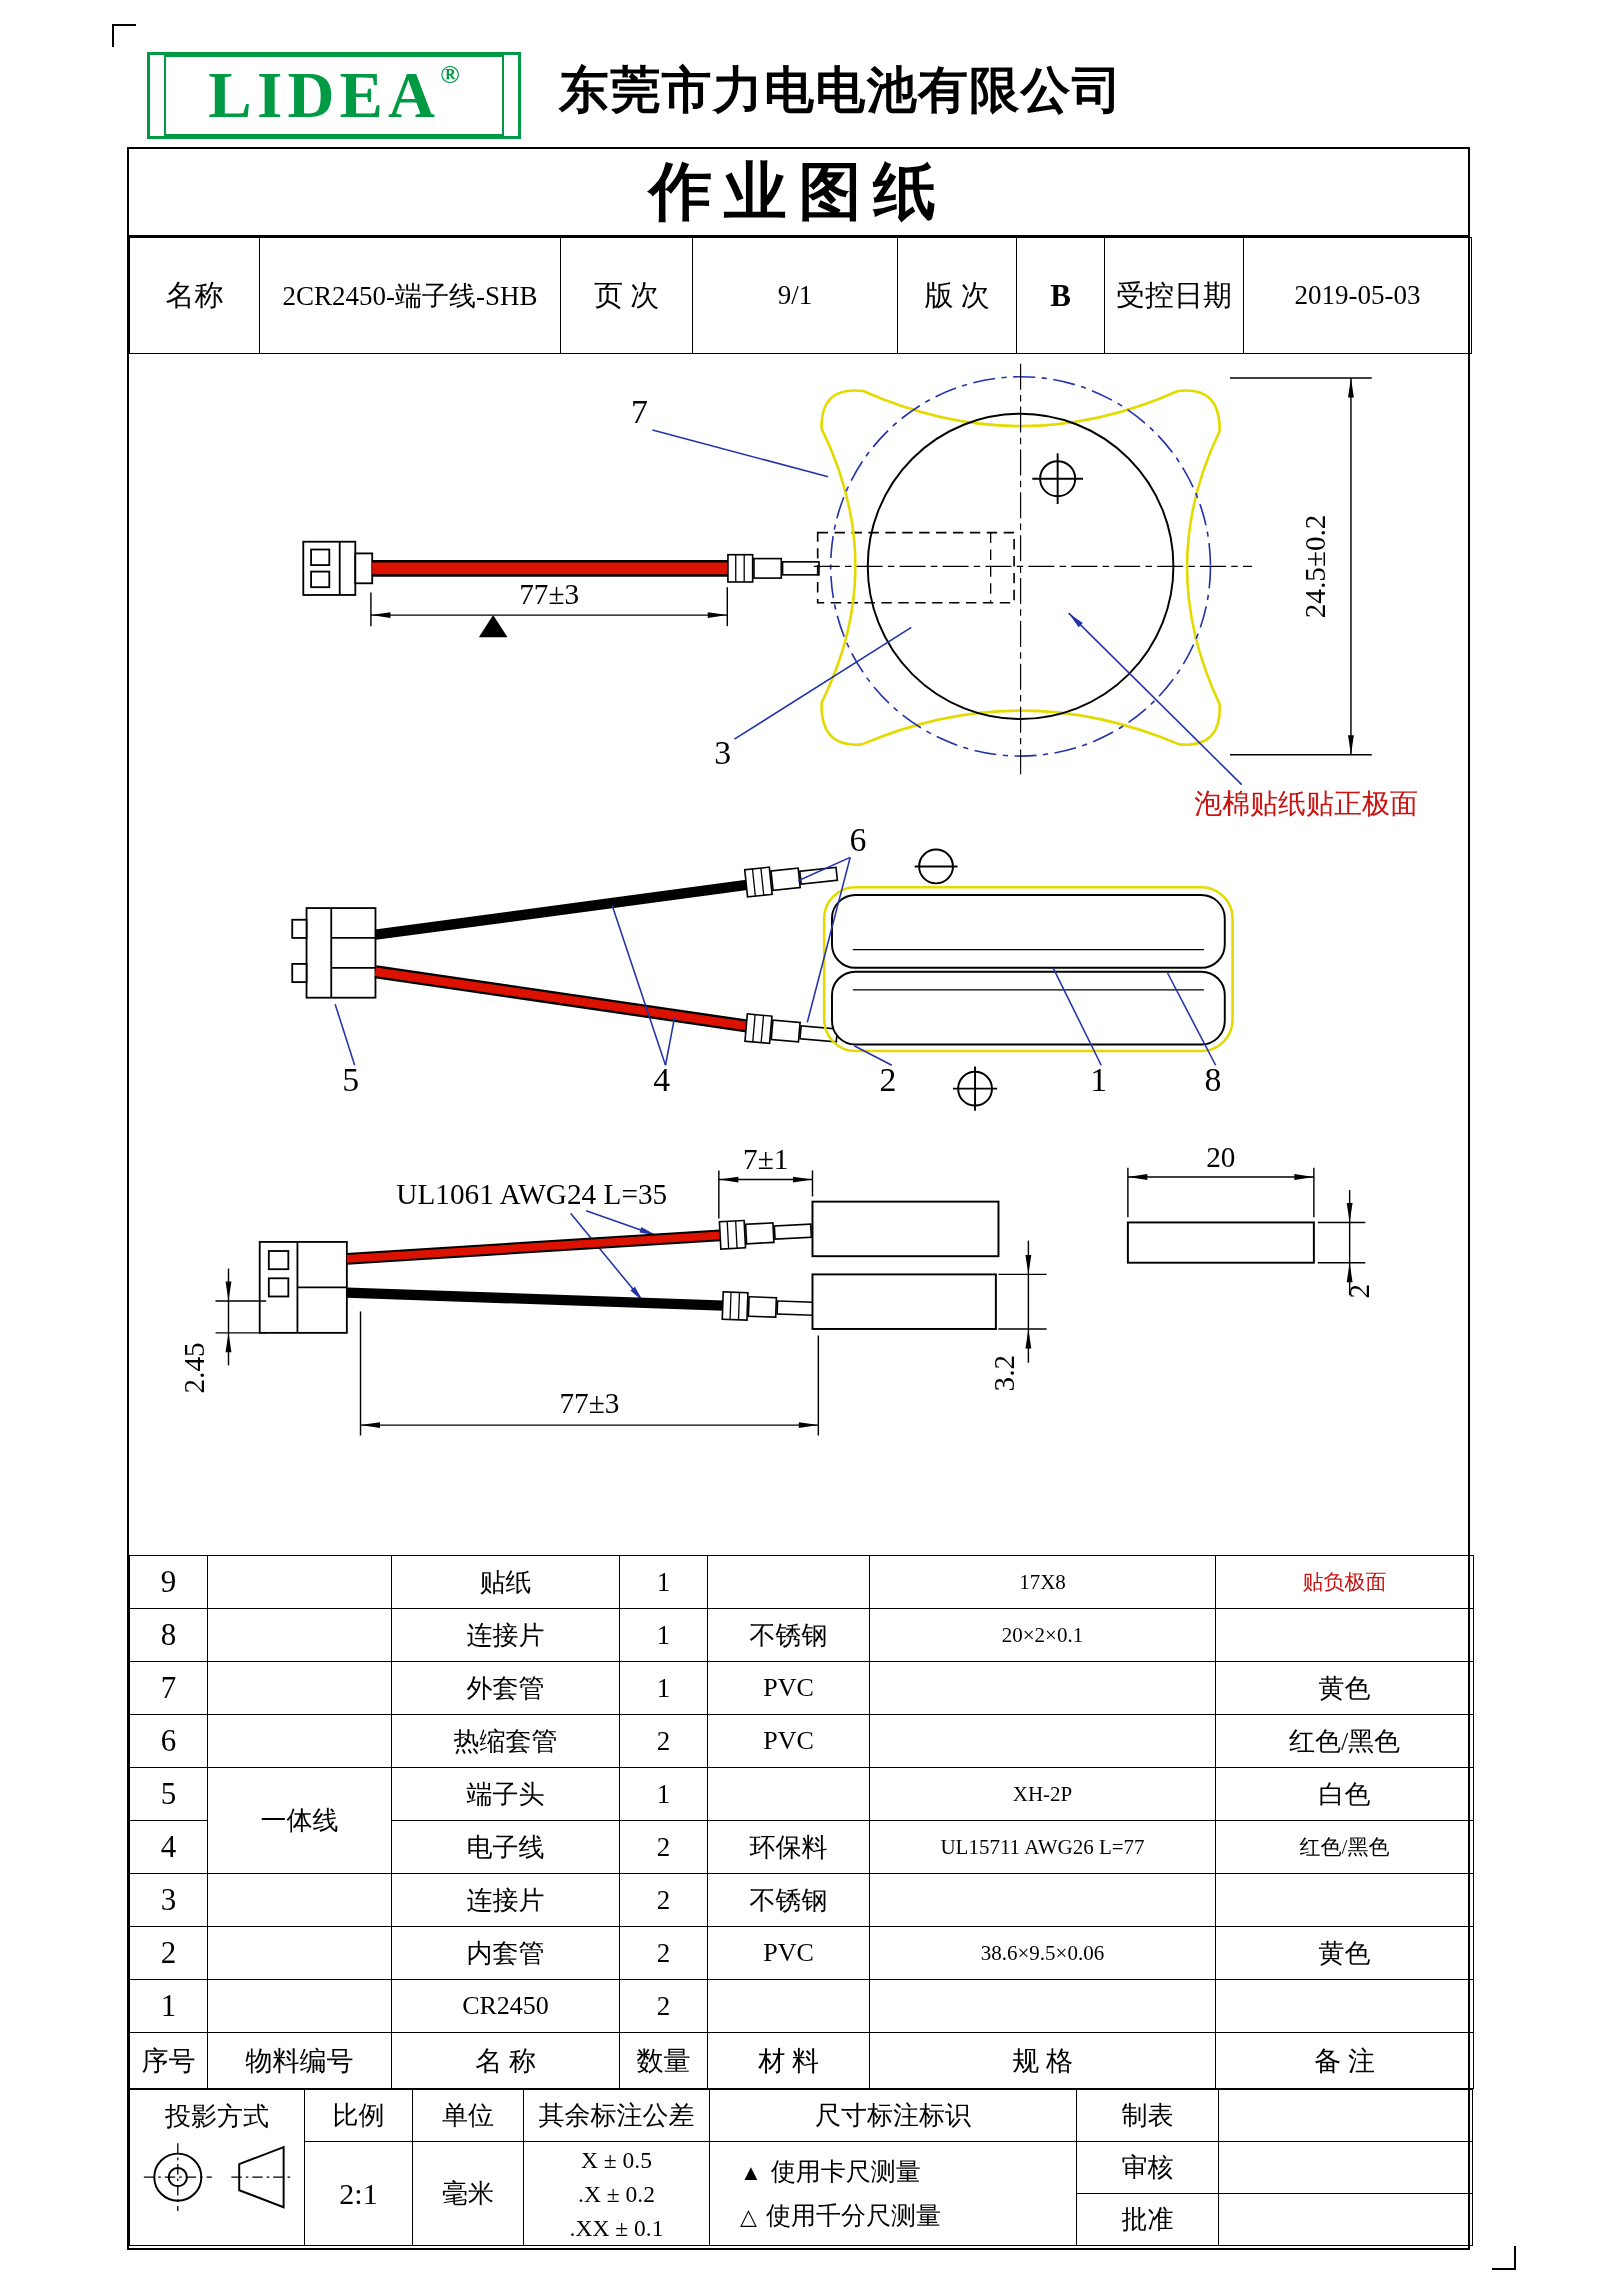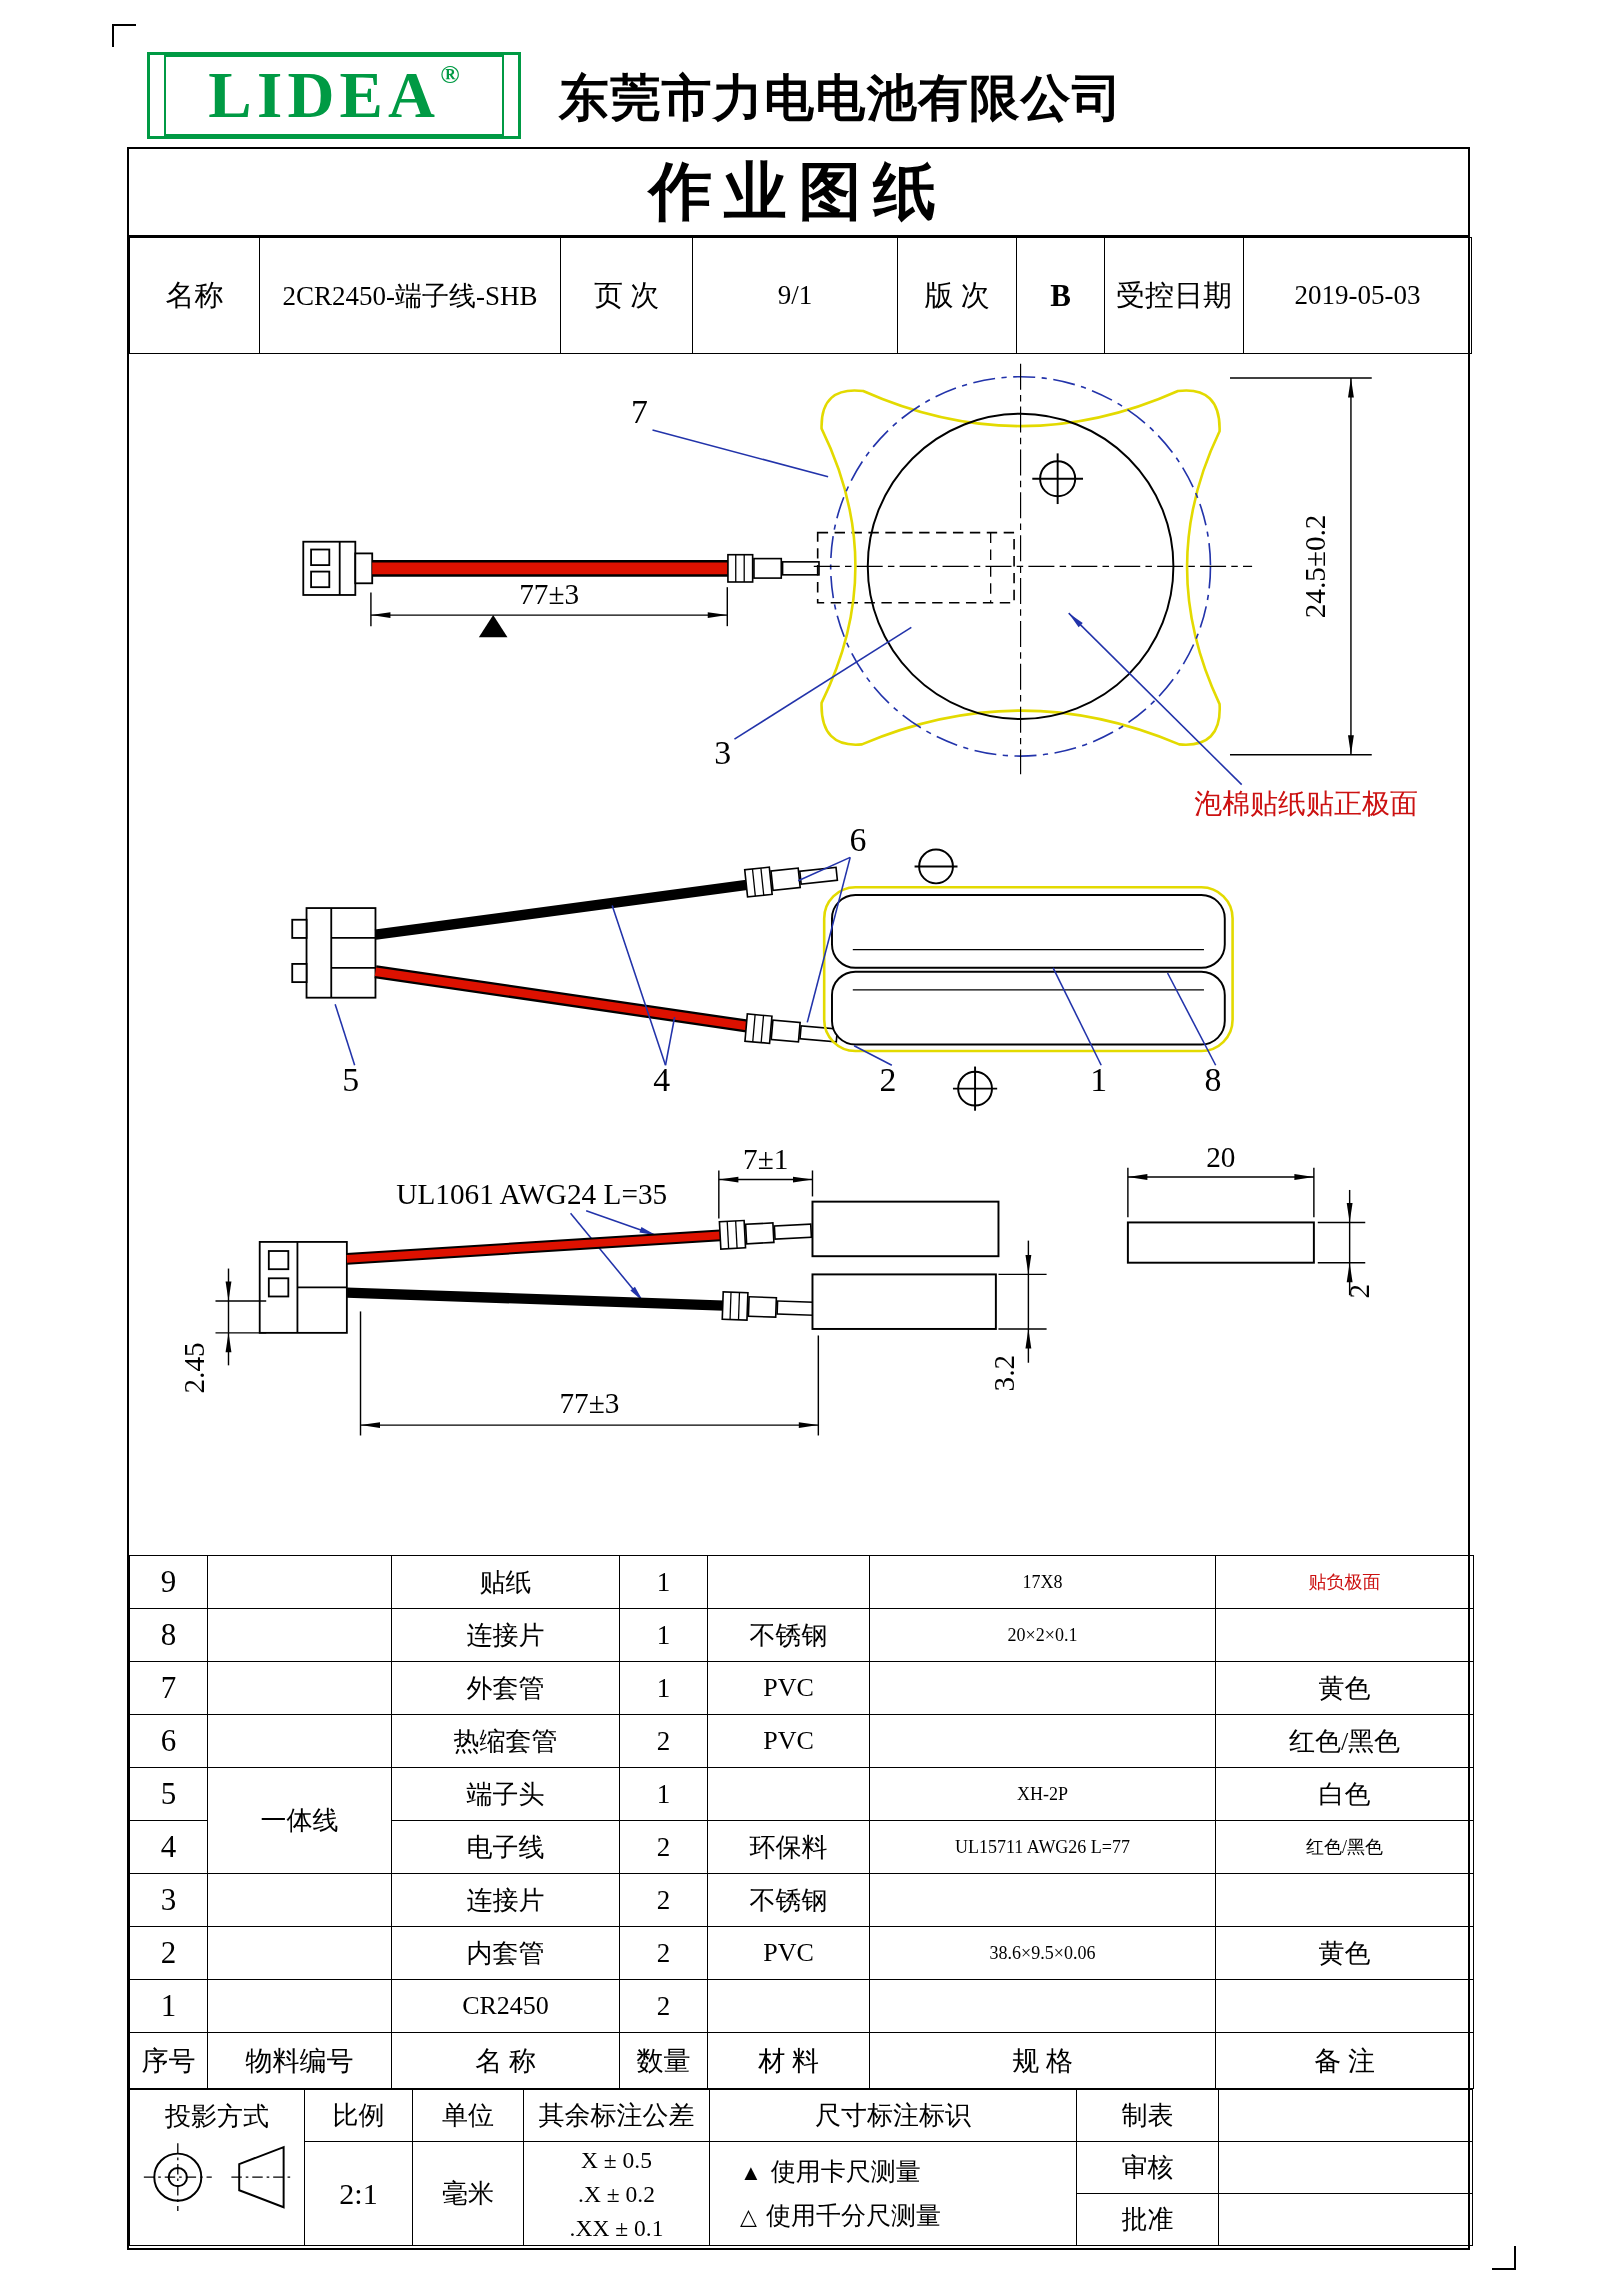--- a/index.html
+++ b/index.html
@@ -16,21 +16,21 @@
   .corner.tl{left:112px;top:23.5px;border-left:2.6px solid #000;border-top:2.6px solid #000}
   .corner.br{left:1492px;top:2246px;border-right:2.6px solid #000;border-bottom:2.6px solid #000}
 
   
   .logo-box{position:absolute;left:147px;top:52px;width:374px;height:87px;
             border:3.9px solid var(--logo_green);display:flex;align-items:center;justify-content:center}
   .logo-inner{width:100%;height:100%;margin:14px;border:2px solid var(--logo_green);
               display:flex;align-items:center;justify-content:center}
   .logo-text{font-size:65px;font-weight:bold;color:var(--logo_green);letter-spacing:5.2px;line-height:1}
   .logo-reg{font-size:26px;font-weight:bold;color:var(--logo_green);align-self:flex-start;margin-top:2.6px}
-  .company{position:absolute;left:541px;top:65px;width:600px;text-align:center;
+  .company{position:absolute;left:541px;top:57px;width:600px;text-align:center;
            font-size:50px;font-weight:bold;letter-spacing:1.3px}
   .stamp{position:absolute;left:1206px;top:67px;width:293px;text-align:center;
          font-size:46px;font-weight:bold;font-style:italic;color:var(--stamp_red);letter-spacing:5.2px}
 
   
   .frame{position:absolute;left:127px;top:147px;width:1343px;height:2103px;border:2.6px solid #000}
   .title-row{height:88px;border-bottom:2px solid #000;display:flex;align-items:center;justify-content:center;
              font-size:63px;font-weight:600;letter-spacing:11.7px}
 
   table{border-collapse:collapse;table-layout:fixed;width:100%}
@@ -42,21 +42,21 @@
   .info .bold{font-weight:bold;font-size:31px}
 
   .drawing-area{position:relative;height:1201px}
   .drawing-area svg{display:block;width:100%;height:100%}
 
   .bom{font-size:26px}
   .bom td{height:53px}
   .bom tr.hdr-row td{height:56px;font-size:27px}
   .bom .c-no{font-size:31px}
   .bom .c-qty{font-size:27px}
-  .bom .spec{font-size:18px}
+  .bom .spec{font-size:21px}
   .bom .red{color:var(--note_red)}
 
   .ftr{font-size:26px}
   .ftr td{height:52px}
   .proj{vertical-align:top}
   .proj .plabel{margin-top:9px;font-size:26px}
   .tols div{font-size:23.5px;line-height:34px}
   .marks{text-align:left;padding-left:30px}
   .marks div{font-size:25px;line-height:43px}
   .marks .tri{font-size:22px;margin-right:9px}

